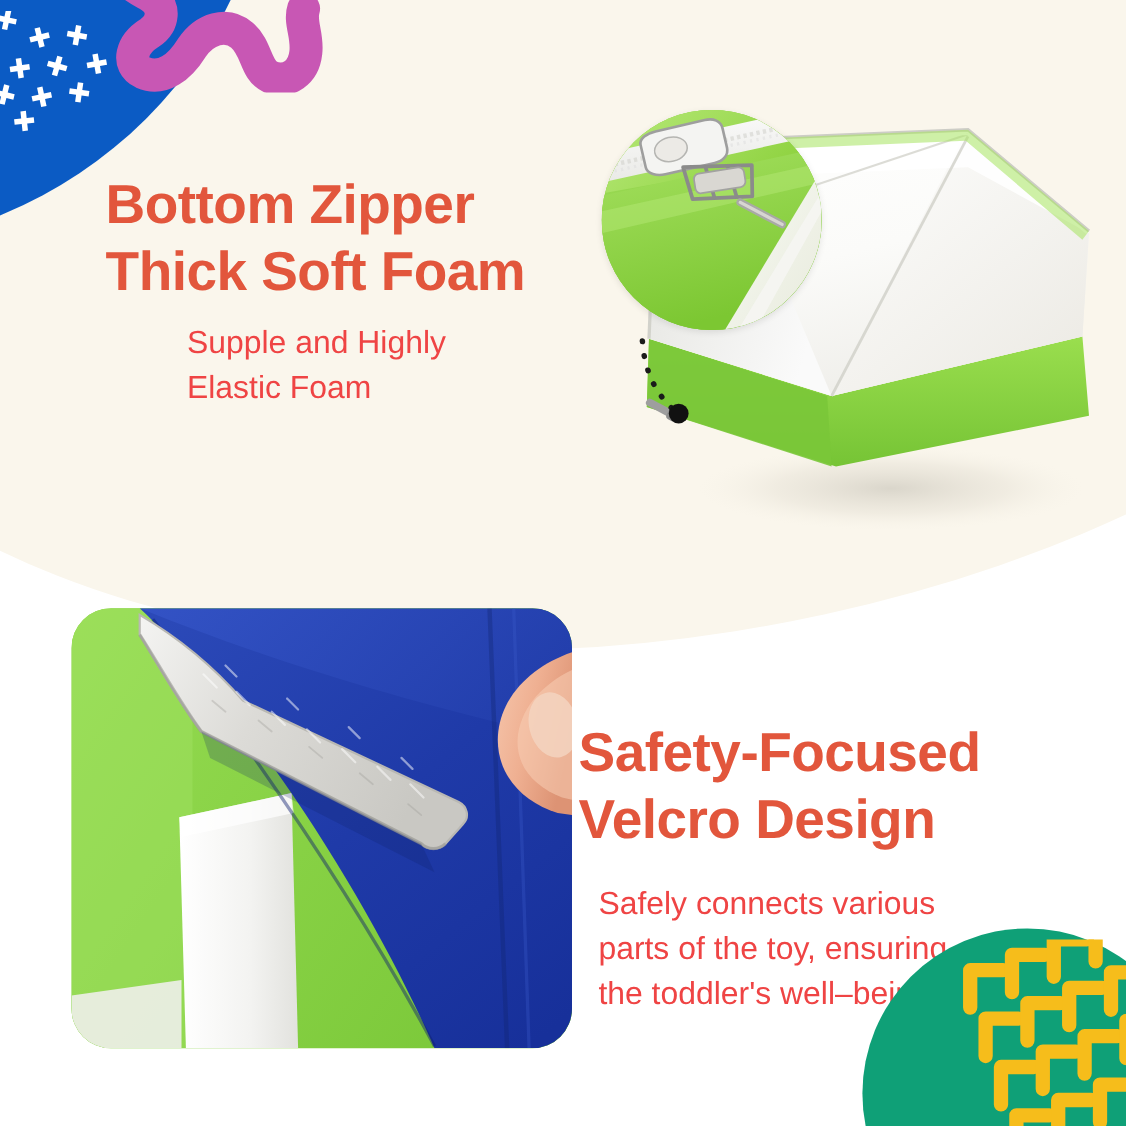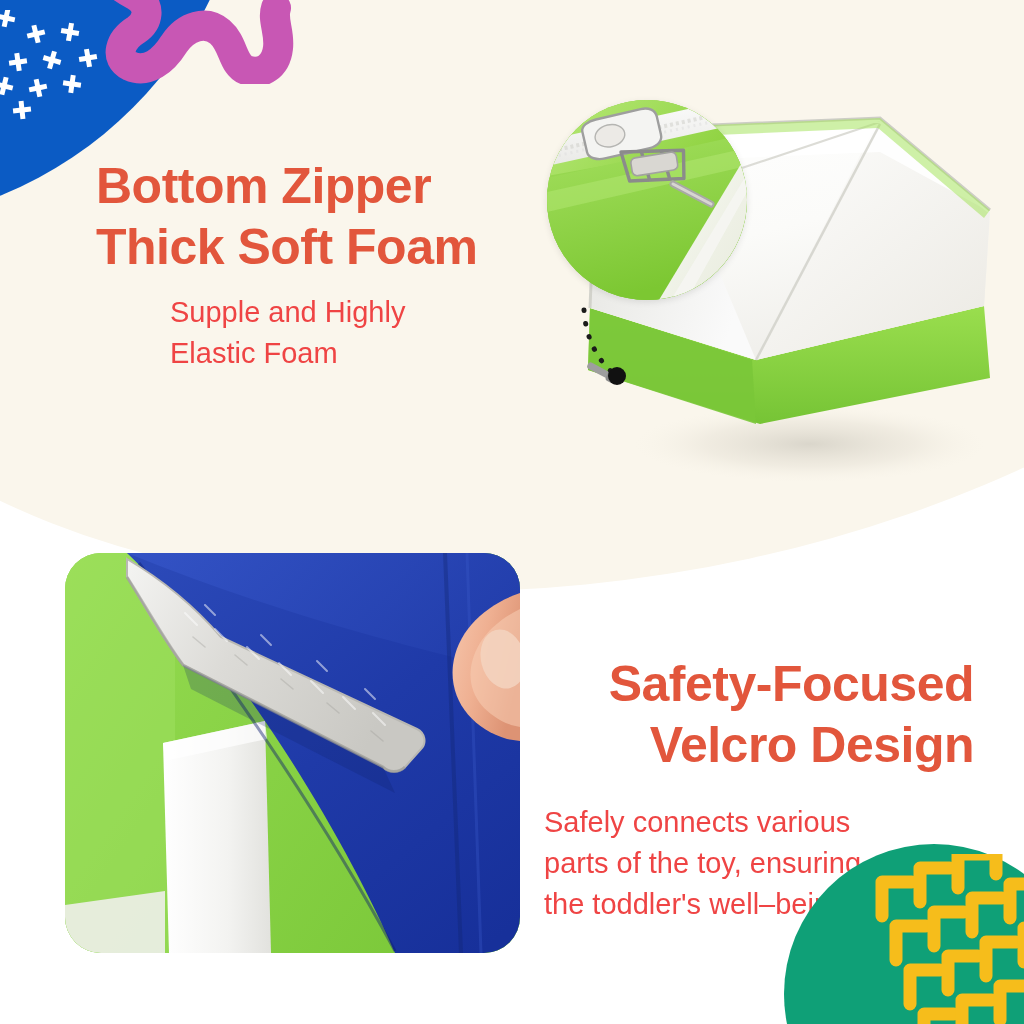--- a/index.html
+++ b/index.html
@@ -59,21 +59,21 @@
   .headline{
     position:absolute;
     color:#e2563c;
     font-weight:bold;
     font-size:50px;
     line-height:1.22;
     letter-spacing:-0.5px;
     white-space:pre-line;
   }
   .headline.top{ left:96px; top:156px; }
-  .headline.bottom{ left:526px; top:654px; text-align:right; width:448px; }
+  .headline.bottom{ left:526px; top:654px; text-align:left; width:448px; }
 
   .subtext{
     position:absolute;
     color:#ef4444;
     font-size:29px;
     line-height:1.42;
     white-space:pre-line;
   }
   .subtext.top{ left:170px; top:292px; }
   .subtext.bottom{ left:544px; top:802px; width:420px; }

